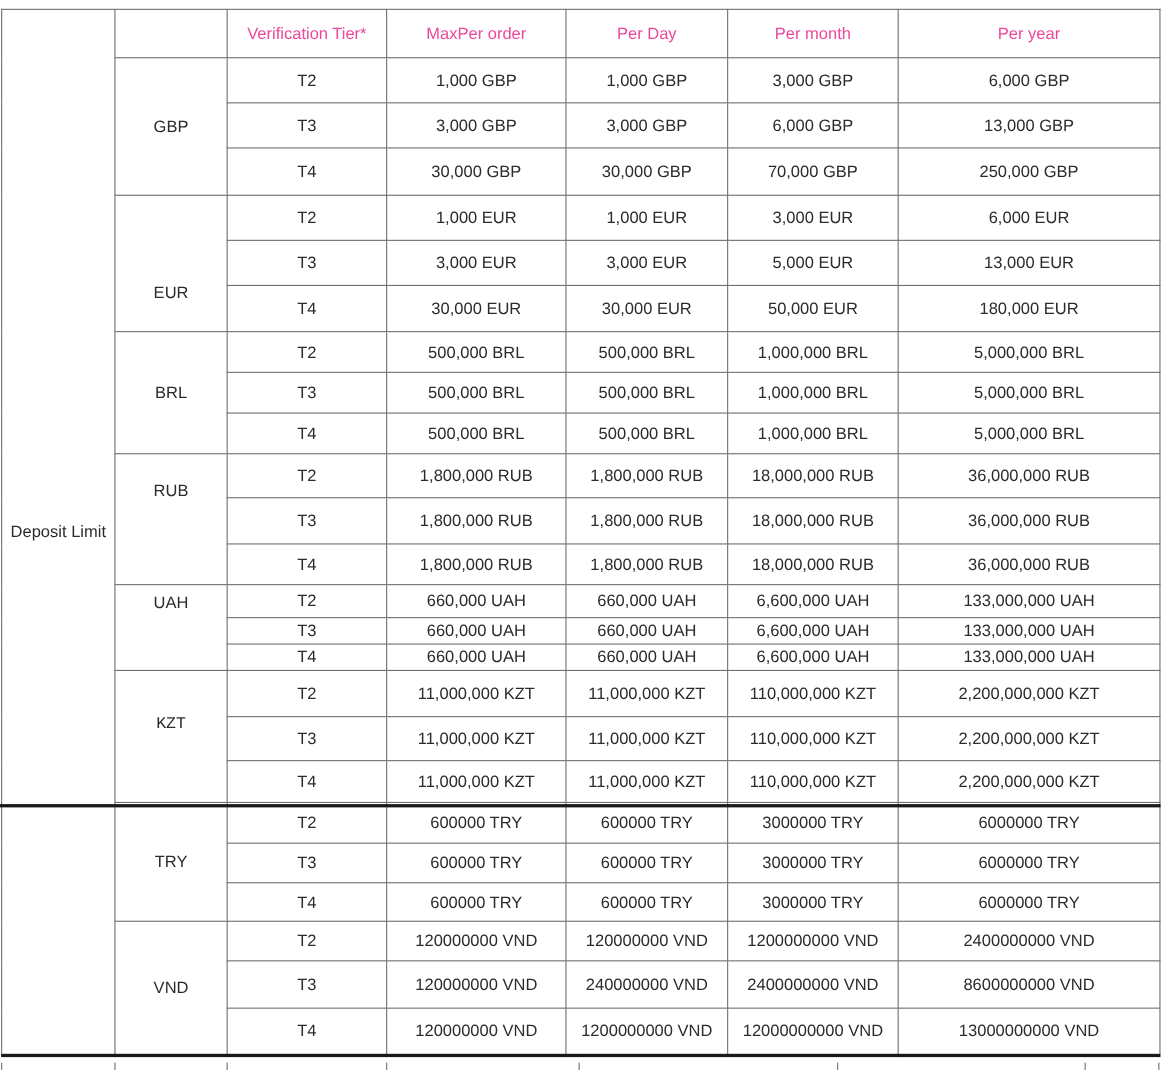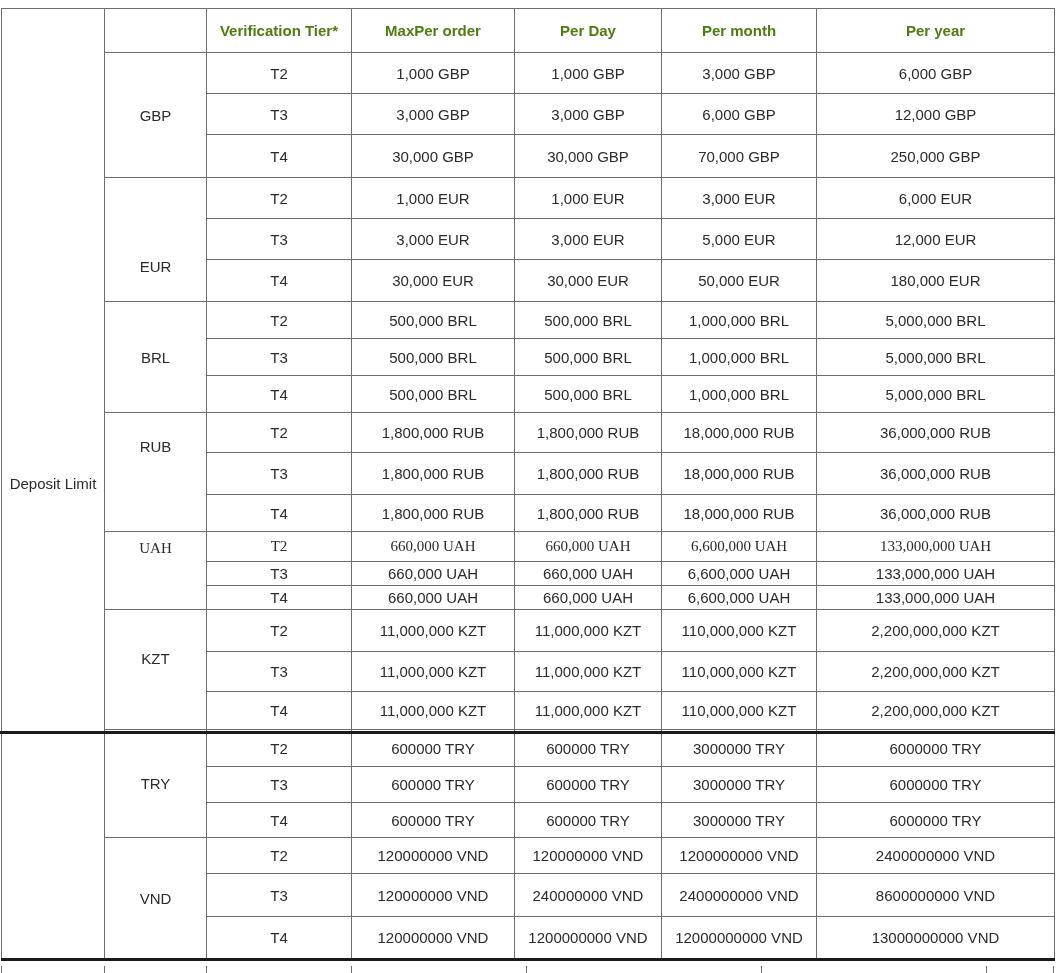--- a/index.html
+++ b/index.html
@@ -12,21 +12,21 @@
     border-collapse:collapse; table-layout:fixed;
     border-bottom:3px solid #1a1a1a;
   }
   table.limits td, table.limits th {
     border:1px solid #6e6e6e;
     text-align:center; vertical-align:middle;
     font-size:15px; color:#2b2b2b;
     padding:0; white-space:nowrap; overflow:hidden;
     font-weight:normal;
   }
-  table.limits th { font-weight:bold; color:#4d7c0f;text-align:center; }
+  table.limits th { font-weight:normal; color:#ec4899;text-align:center; }
   tr.header-row { height:44px; }
   td.title-cell { padding-bottom:38px; color:#2b2b2b; }
   td.thick-bottom { border-bottom:3px solid #1a1a1a; }
   .hline {
     position:absolute; left:0; width:1055px; height:3px;
     background:#1a1a1a;
   }
   .partial-row {
     position:absolute; left:1px; top:965px; width:1054px; height:8px;
     background:#ffffff;
@@ -63,21 +63,21 @@
           <td>1,000 GBP</td>
           <td>1,000 GBP</td>
           <td>3,000 GBP</td>
           <td>6,000 GBP</td>
         </tr>
         <tr style="height: 41px;">
           <td>T3</td>
           <td>3,000 GBP</td>
           <td>3,000 GBP</td>
           <td>6,000 GBP</td>
-          <td>12,000 GBP</td>
+          <td>13,000 GBP</td>
         </tr>
         <tr style="height: 43px;">
           <td>T4</td>
           <td>30,000 GBP</td>
           <td>30,000 GBP</td>
           <td>70,000 GBP</td>
           <td>250,000 GBP</td>
         </tr>
         <tr style="height: 41px;">
           <td rowspan="3" style="vertical-align: top; padding-top: 80px;">EUR</td>
@@ -85,21 +85,21 @@
           <td class="thick-bottom">1,000  EUR</td>
           <td class="thick-bottom">1,000  EUR</td>
           <td class="thick-bottom">3,000 EUR</td>
           <td class="thick-bottom">6,000 EUR</td>
         </tr>
         <tr style="height: 41px;">
           <td>T3</td>
           <td>3,000 EUR</td>
           <td>3,000 EUR</td>
           <td>5,000 EUR</td>
-          <td>12,000 EUR</td>
+          <td>13,000 EUR</td>
         </tr>
         <tr style="height: 42px;">
           <td>T4</td>
           <td>30,000 EUR</td>
           <td>30,000 EUR</td>
           <td>50,000 EUR</td>
           <td>180,000 EUR</td>
         </tr>
         <tr style="height: 37px;">
           <td rowspan="3">BRL</td>
@@ -138,21 +138,21 @@
           <td>18,000,000 RUB</td>
           <td>36,000,000 RUB</td>
         </tr>
         <tr style="height: 37px;">
           <td>T4</td>
           <td>1,800,000 RUB</td>
           <td>1,800,000 RUB</td>
           <td>18,000,000 RUB</td>
           <td>36,000,000 RUB</td>
         </tr>
-        <tr style="height: 30px; font-family: Liberation Serif, serif;">
+        <tr style="height: 30px;">
           <td rowspan="3" style="vertical-align: top; padding-top: 8px;">UAH</td>
           <td>T2</td>
           <td>660,000 UAH</td>
           <td>660,000 UAH</td>
           <td>6,600,000 UAH</td>
           <td>133,000,000 UAH</td>
         </tr>
         <tr style="height: 24px;">
           <td>T3</td>
           <td>660,000 UAH</td>
@@ -161,21 +161,21 @@
           <td>133,000,000 UAH</td>
         </tr>
         <tr style="height: 24px;">
           <td>T4</td>
           <td>660,000 UAH</td>
           <td>660,000 UAH</td>
           <td>6,600,000 UAH</td>
           <td>133,000,000 UAH</td>
         </tr>
         <tr style="height: 42px;">
-          <td rowspan="3" style="vertical-align: top; padding-top: 40px;">KZT</td>
+          <td rowspan="3" style="vertical-align: top; padding-top: 40px; font-family: Liberation Mono, monospace;">KZT</td>
           <td>T2</td>
           <td>11,000,000 KZT</td>
           <td>11,000,000 KZT</td>
           <td>110,000,000 KZT</td>
           <td>2,200,000,000 KZT</td>
         </tr>
         <tr style="height: 40px;">
           <td>T3</td>
           <td>11,000,000 KZT</td>
           <td>11,000,000 KZT</td>

